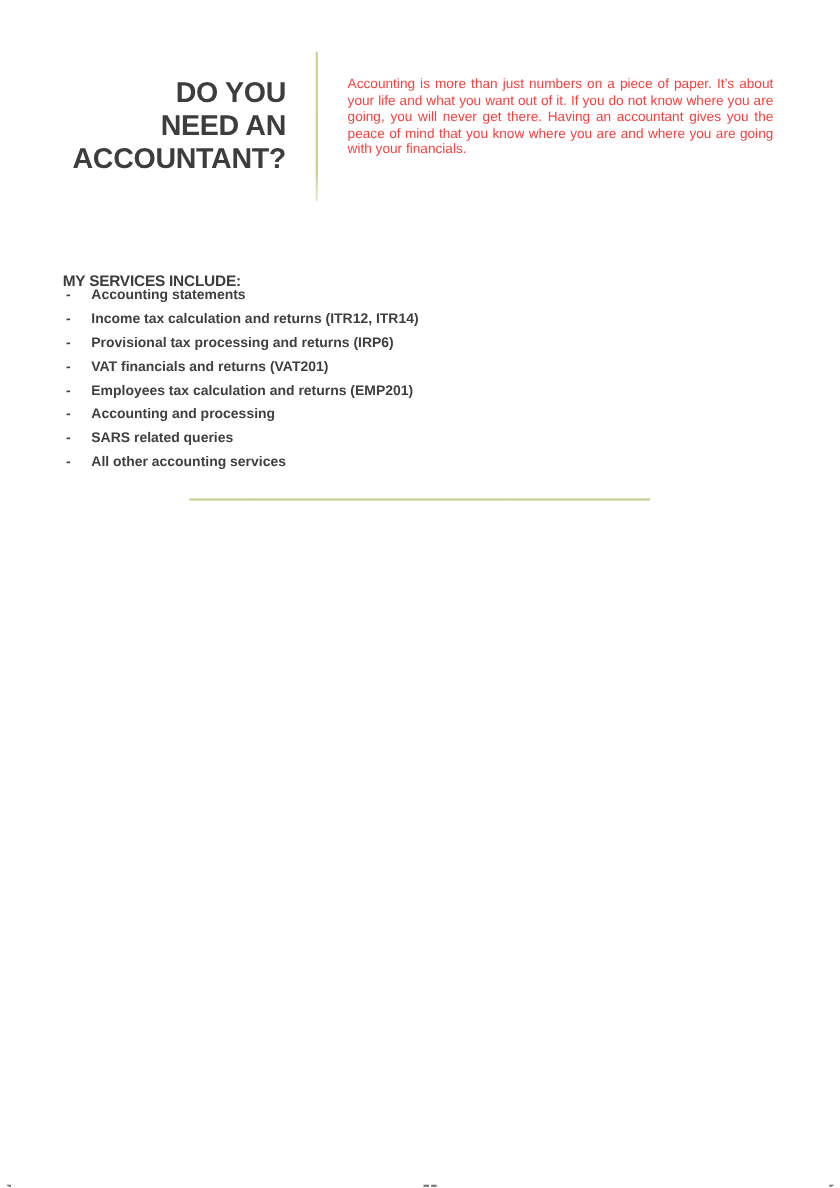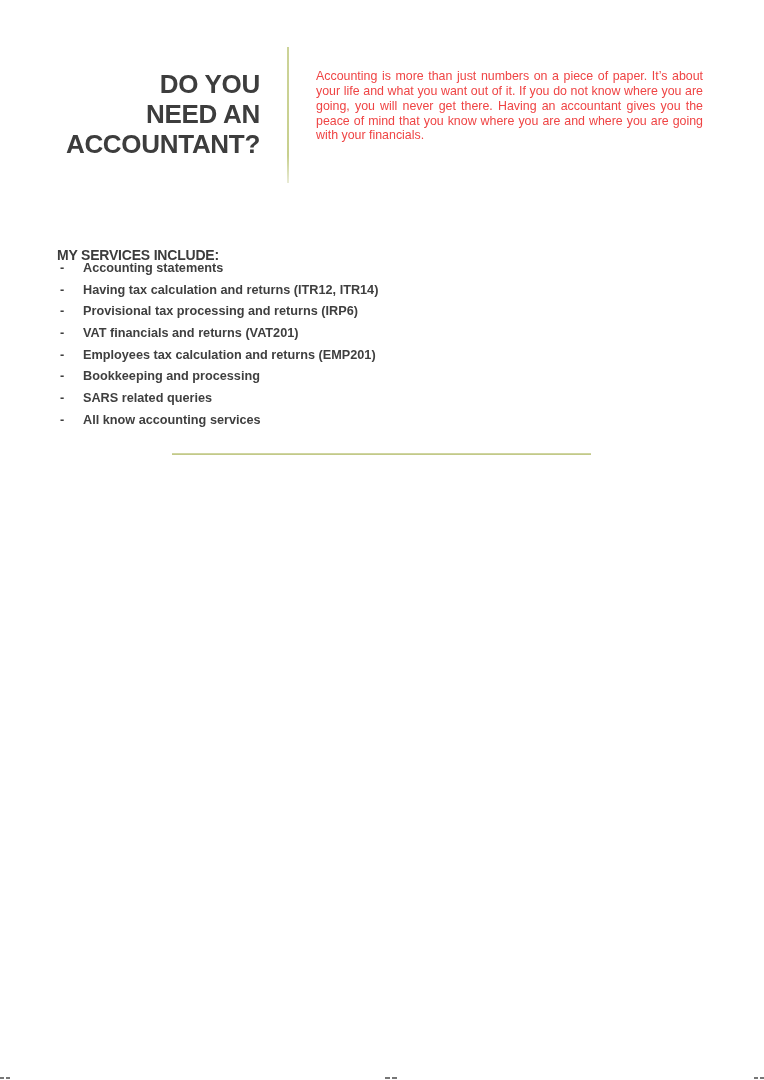--- a/index.html
+++ b/index.html
@@ -8,20 +8,21 @@
     background: #ffffff;
   }
   .page {
     position: relative;
     width: 764px;
     height: 1080px;
     background: #ffffff;
     overflow: hidden;
     font-family: "Liberation Sans", sans-serif;
     color: #3f3f3f;
+    border-radius: 14px;
   }
 
   
   .title {
     position: absolute;
     top: 52px;
     left: 30px;
     width: 230px;
     text-align: right;
     font-size: 26px;
@@ -122,45 +123,45 @@
 
   <h2 class="services-heading">MY SERVICES INCLUDE:</h2>
 
   <ul class="services-list">
     <li>
       <span class="dash">-</span>
       <span>Accounting statements</span>
     </li>
     <li>
       <span class="dash">-</span>
-      <span>Having tax calculation and returns (ITR12, ITR14)</span>
+      <span>Income tax calculation and returns (ITR12, ITR14)</span>
     </li>
     <li>
       <span class="dash">-</span>
       <span>Provisional tax processing and returns (IRP6)</span>
     </li>
     <li>
       <span class="dash">-</span>
       <span>VAT financials and returns (VAT201)</span>
     </li>
     <li>
       <span class="dash">-</span>
       <span>Employees tax calculation and returns (EMP201)</span>
     </li>
     <li>
       <span class="dash">-</span>
-      <span>Bookkeeping and processing</span>
+      <span>Accounting and processing</span>
     </li>
     <li>
       <span class="dash">-</span>
       <span>SARS related queries</span>
     </li>
     <li>
       <span class="dash">-</span>
-      <span>All know accounting services</span>
+      <span>All other accounting services</span>
     </li>
   </ul>
 
   <div class="hrule"></div>
 
   <div class="artifact" style="left:0;   width:4px;"></div>
   <div class="artifact" style="left:6px; width:4px;"></div>
   <div class="artifact" style="left:385px; width:5px;"></div>
   <div class="artifact" style="left:392px; width:5px;"></div>
   <div class="artifact" style="left:754px; width:4px;"></div>

